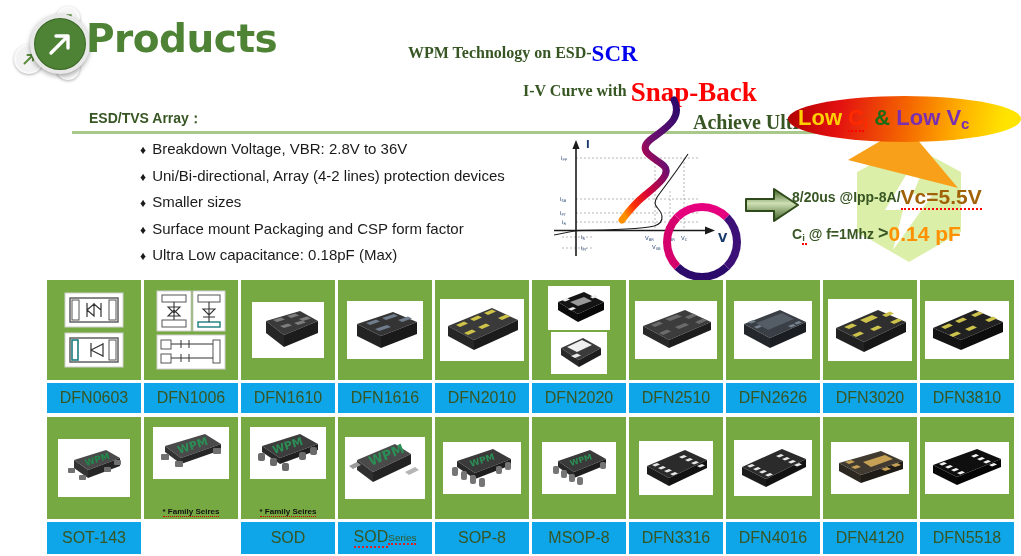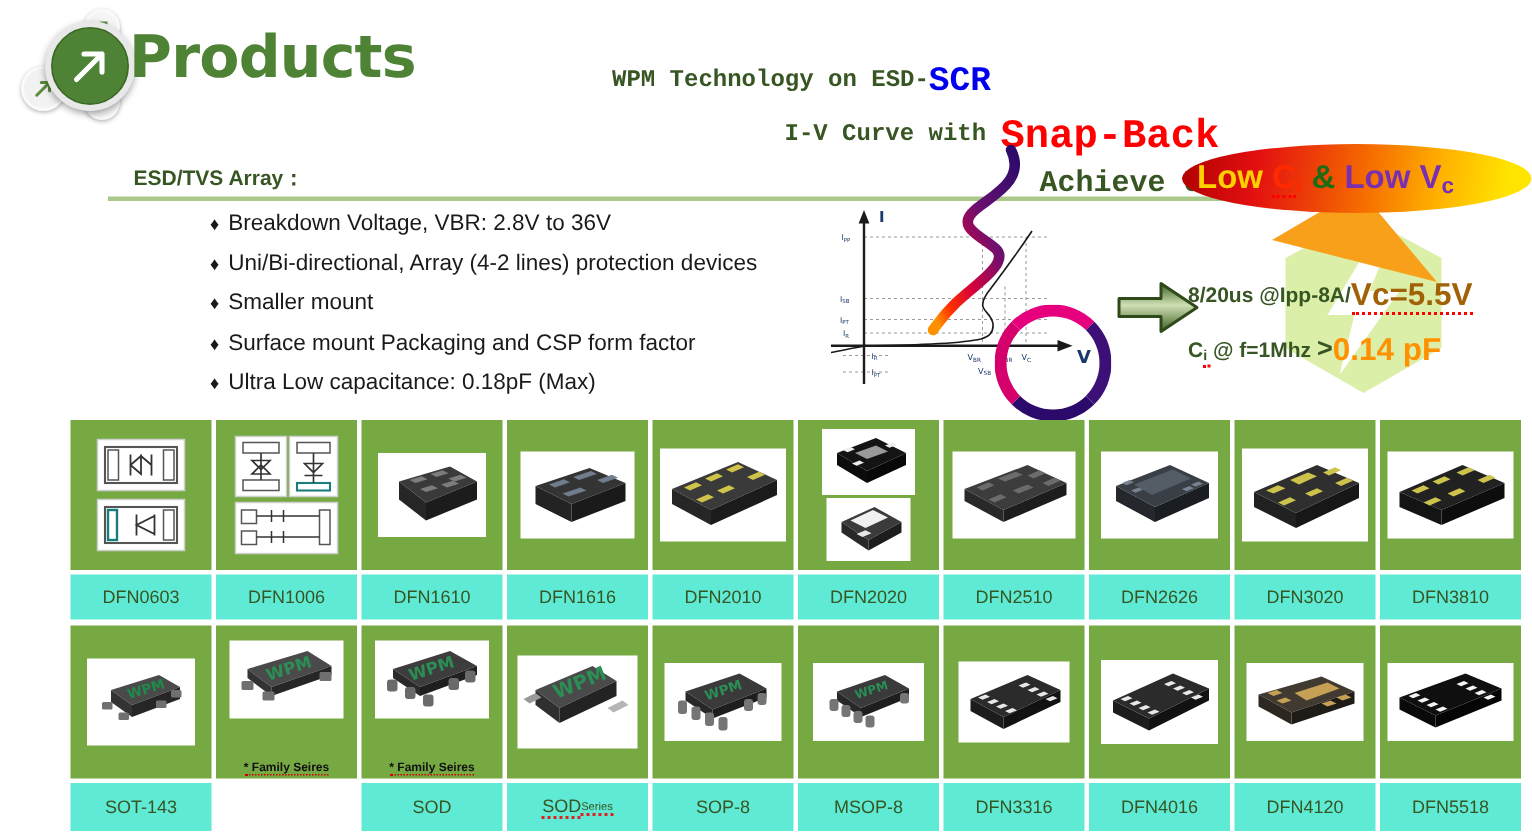--- a/index.html
+++ b/index.html
@@ -25,21 +25,21 @@
   }
   .mini-a{left:6px;top:38px;}
   .mini-b{left:48px;top:0px;width:20px;height:20px;background:#f5f5f5;}
   .mini-c{left:48px;top:50px;width:20px;height:20px;background:#f5f5f5;}
   #page-title{
     position:absolute;left:86px;top:16px;
     font-size:39px;font-weight:bold;color:#4e8234;letter-spacing:-.5px;
     font-family:"DejaVu Sans", sans-serif;
   }
   
-  .hd{position:absolute;font-weight:bold;font-family:Liberation Mono, monospace;color:#375623;white-space:nowrap;}
+  .hd{position:absolute;font-weight:bold;font-family:Liberation Serif, serif;color:#375623;white-space:nowrap;}
   #hd1{left:408px;top:41px;font-size:16px;}
   #hd1 .blue{color:#0000ee;font-size:23px;vertical-align:-3px;}
   #hd2{left:523px;top:77px;font-size:16px;}
   #hd2 .red{color:#ff0000;font-size:27px;vertical-align:-5px;}
   #hd3{left:693px;top:111px;font-size:20px;}
   
   #esd-label{position:absolute;left:72px;top:110px;font-size:14px;font-weight:bold;color:#375623;padding-left:17px;}
   #green-rule{position:absolute;left:72px;top:131px;width:878px;height:3px;background:#a9c98b;}
   #bullets{position:absolute;left:140px;top:140px;width:460px;}
   .bullet{font-size:15px;color:#1a1a1a;margin-bottom:9.5px;white-space:nowrap;
@@ -84,22 +84,22 @@
   #spec2 .gt{font-size:18px;}
   #spec2 .pf{color:#ff9000;font-size:21px;vertical-align:-2px;}
   
   .grid{position:absolute;display:grid;gap:3px;}
   #grid-row1{left:47px;top:280px;width:967px;grid-template-columns:repeat(10,1fr);}
   #grid-row2{left:47px;top:417px;width:967px;grid-template-columns:repeat(10,1fr);}
   .cellwrap{display:flex;flex-direction:column;}
   .imgcell{background:#76a942;height:100px;display:flex;align-items:center;justify-content:center;
            position:relative;overflow:hidden;}
   #grid-row2 .imgcell{height:102px;}
-  .labelcell{background:#5eead4;height:30px;display:flex;align-items:center;justify-content:center;
-             font-size:12px;color:#375623;font-family:"Liberation Sans",sans-serif;margin-top:3px;}
+  .labelcell{background:#0ea5e9;height:30px;display:flex;align-items:center;justify-content:center;
+             font-size:16px;color:#375623;font-family:"Liberation Sans",sans-serif;margin-top:3px;}
   #grid-row2 .labelcell{height:32px;}
   .famnote{position:absolute;bottom:3px;left:0;width:100%;text-align:center;
            font-size:8px;font-weight:bold;color:#111;}
   .famnote .u{border-bottom:1px dotted #c00;}
   .whitebox{background:#ffffff;display:flex;align-items:center;justify-content:center;}
   .sub-series{font-size:.62em;vertical-align:-.1em;}
   .redwave{border-bottom:2px dotted #e02020;}
 </style>
 </head>
 <body>
@@ -132,21 +132,21 @@
 
 <div class="hd" id="hd1"><span>WPM Technology on ESD-</span><span class="blue">SCR</span></div>
 <div class="hd" id="hd2"><span>I-V Curve  with </span><span class="red">Snap-Back</span></div>
 <div class="hd" id="hd3">Achieve Ultra</div>
 
 <div id="esd-label">ESD/TVS Array：</div>
 <div id="green-rule"></div>
 <div id="bullets">
   <div class="bullet"><span class="dia">♦</span><span>Breakdown Voltage, VBR: 2.8V to 36V</span></div>
   <div class="bullet"><span class="dia">♦</span><span>Uni/Bi-directional, Array (4-2 lines) protection devices</span></div>
-  <div class="bullet"><span class="dia">♦</span><span>Smaller mount</span></div>
+  <div class="bullet"><span class="dia">♦</span><span>Smaller sizes</span></div>
   <div class="bullet"><span class="dia">♦</span><span>Surface mount Packaging and CSP form factor</span></div>
   <div class="bullet"><span class="dia">♦</span><span>Ultra Low capacitance: 0.18pF (Max)</span></div>
 </div>
 
 <div id="iv">
   <svg width="190" height="135" viewBox="0 0 190 135">
 
     <g stroke="#9a9a9a" stroke-width="0.7" stroke-dasharray="2,2">
       <line x1="28" y1="22" x2="150" y2="22"></line>
       <line x1="28" y1="63" x2="150" y2="63"></line>

